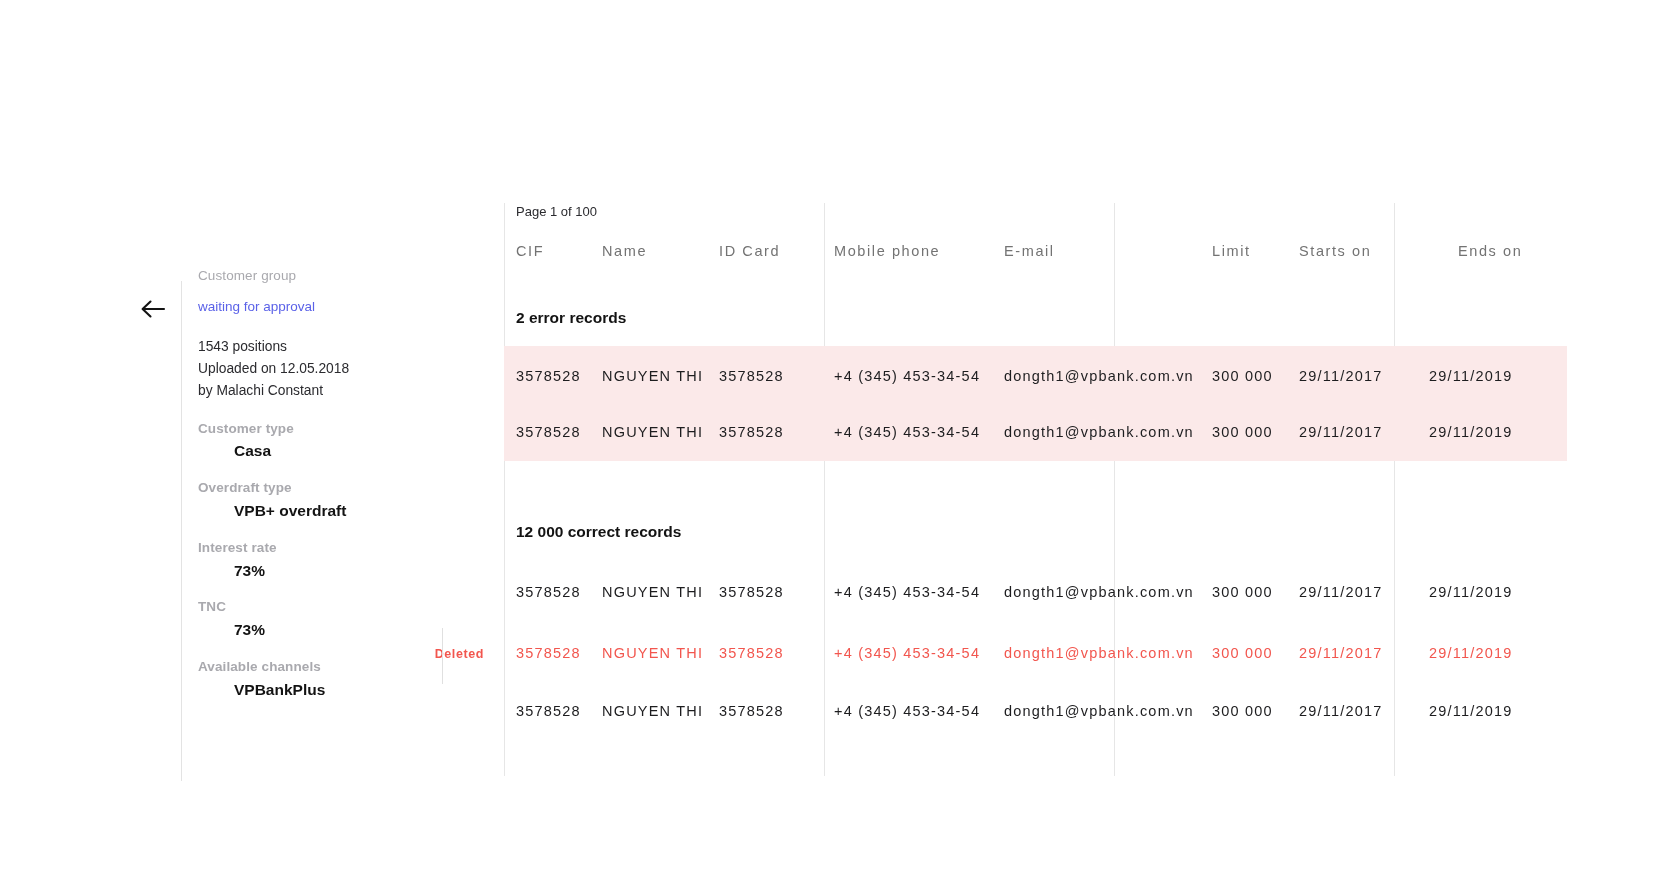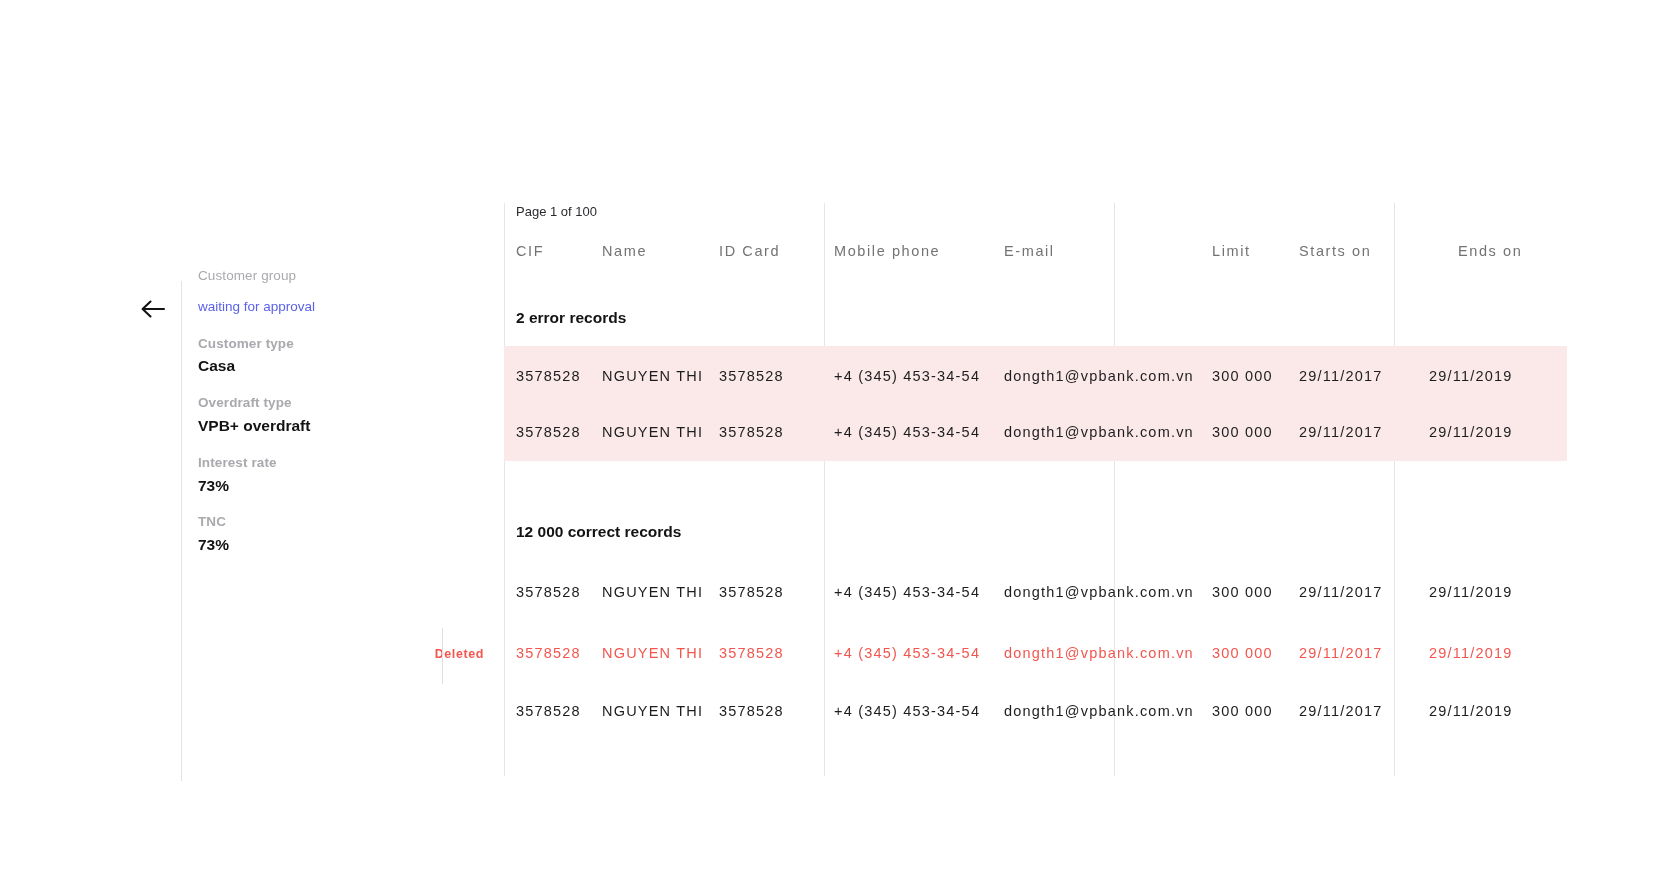--- a/index.html
+++ b/index.html
@@ -81,20 +81,21 @@
     font-size: 13.8px;
     color: #2b2b2f;
     line-height: 1.62;
   }
   .d-value {
     font-size: 15.5px;
     font-weight: bold;
     color: #131313;
     line-height: 1.4;
     margin-top: 1px;
+    margin-left: 36px;
   }
   .d-group { margin-top: 16px; }
   .d-group .d-label { margin-top: 1px; font-weight: bold; }
 
   
   #table-area {
     position: absolute;
     left: 504px;
     top: 203px;
     width: 1065px;
@@ -186,36 +187,45 @@
       <svg width="26" height="20" viewBox="0 0 26 20" fill="none">
         <path d="M24 10 H3 M10.5 2.5 L2.6 10 L10.5 17.5" stroke="#131313" stroke-width="2.1" stroke-linecap="round" stroke-linejoin="round"></path>
       </svg>
     </span>
   </div>
 
   <div class="detail-body">
     <div class="d-label">Customer group</div>
     <div class="d-status">waiting for approval</div>
 
+    <div class="d-meta">
+      <div>1543 positions</div>
+      <div>Uploaded on 12.05.2018</div>
+      <div>by Malachi Constant</div>
+    </div>
 
     <div class="d-group">
       <div class="d-label">Customer type</div>
       <div class="d-value">Casa</div>
     </div>
     <div class="d-group">
       <div class="d-label">Overdraft type</div>
       <div class="d-value">VPB+ overdraft</div>
     </div>
     <div class="d-group">
       <div class="d-label">Interest rate</div>
       <div class="d-value">73%</div>
     </div>
     <div class="d-group">
       <div class="d-label">TNC</div>
       <div class="d-value">73%</div>
+    </div>
+    <div class="d-group">
+      <div class="d-label">Available channels</div>
+      <div class="d-value">VPBankPlus</div>
     </div>
   </div>
 </div>
 
 <div id="table-area">
 
   <div id="page-indicator">Page 1 of 100</div>
 
   <div id="dividers-host">
       <div class="vline" style="left: 0px;"></div>

